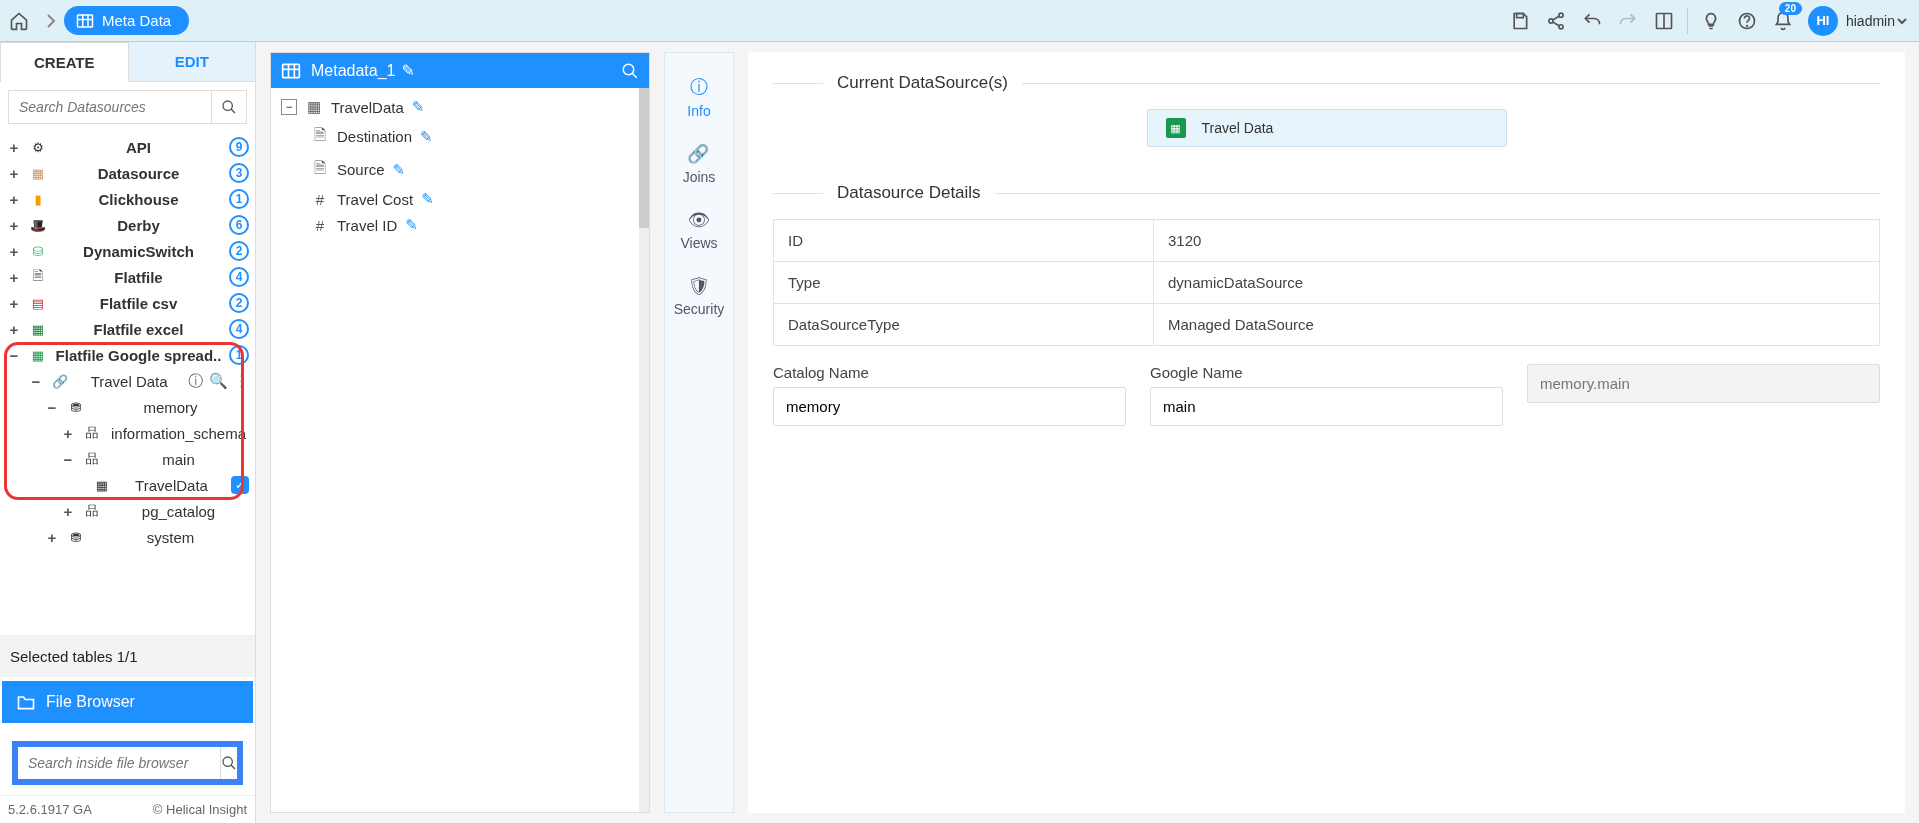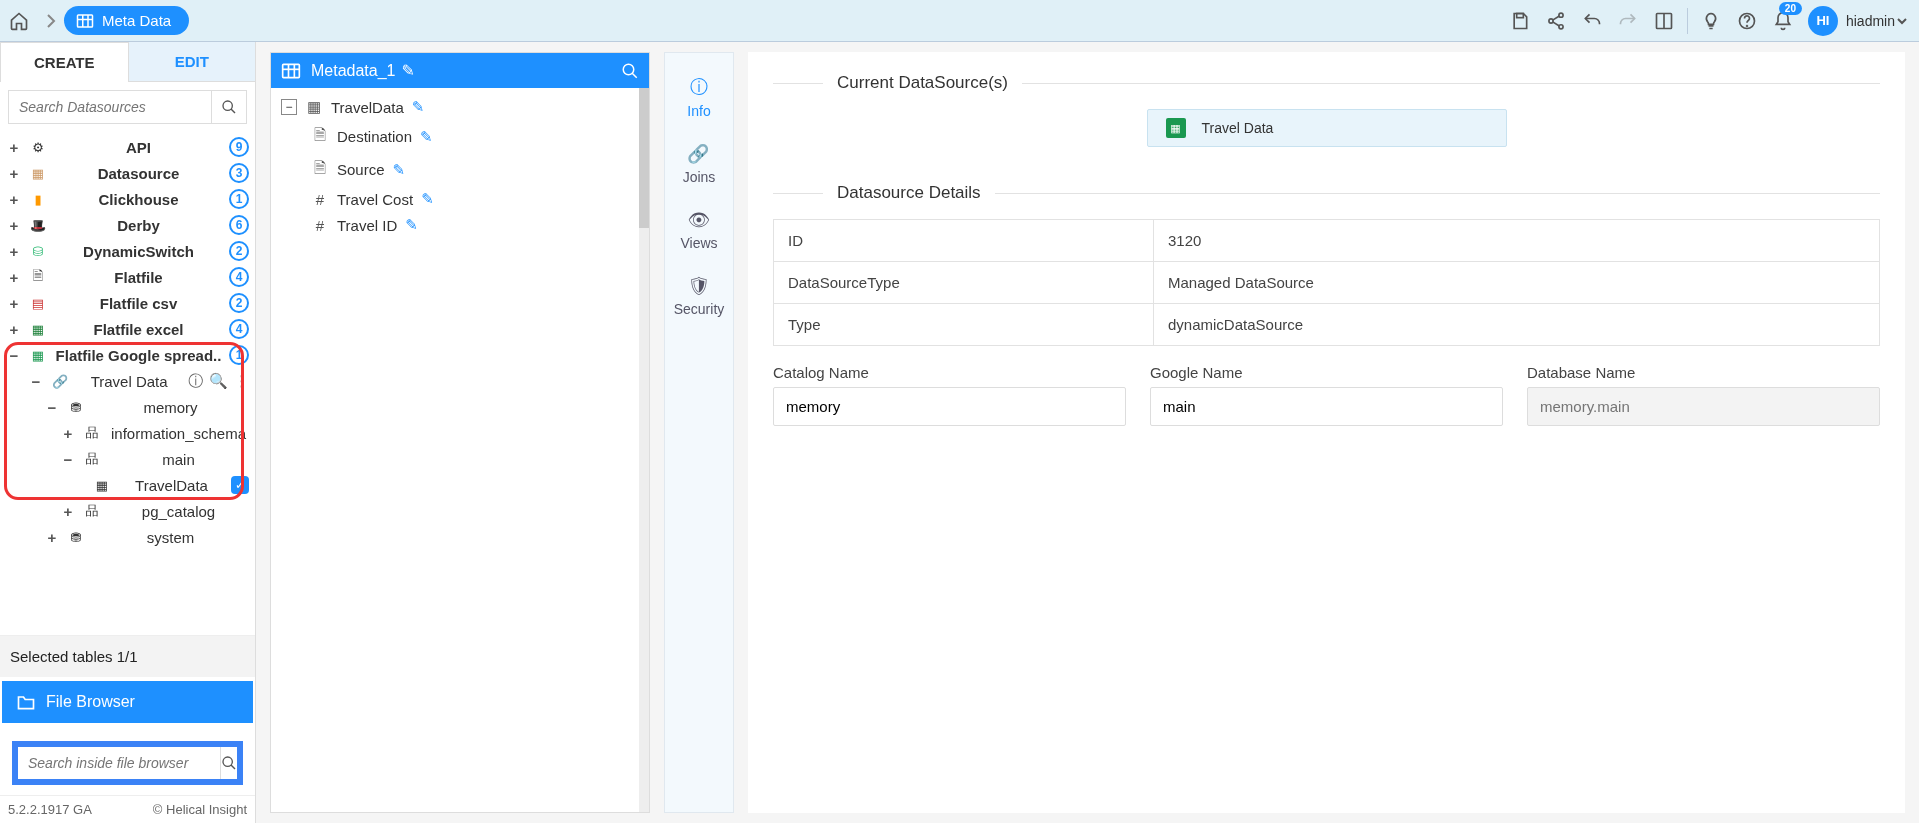--- a/index.html
+++ b/index.html
@@ -313,21 +313,21 @@
       <div class="fb-search">
         <input placeholder="Search inside file browser" style="">
         <div class="sbtn">
             <svg width="16" height="16" viewBox="0 0 24 24" fill="none" stroke="#555" stroke-width="2">
               <circle cx="10" cy="10" r="7"></circle>
               <line x1="15" y1="15" x2="21" y2="21"></line>
             </svg>
           </div>
       </div>
       <div class="footer-row">
-        <span>5.2.2.1917 GA</span>
+        <span>5.2.6.1917 GA</span>
         <span>© <span>Helical Insight</span></span>
       </div>
     </div>
 
     <div class="middle-col">
       <div class="mid-header">
         <svg width="20" height="18" viewBox="0 0 24 20" fill="none" stroke="#fff" stroke-width="2">
             <rect x="2" y="2" width="20" height="16" rx="1"></rect>
             <line x1="2" y1="8" x2="22" y2="8"></line>
             <line x1="9" y1="2" x2="9" y2="18"></line>
@@ -417,40 +417,39 @@
             <div class="fs-legend">Datasource Details</div>
             <div class="fs-line"></div>
           </div>
         <table class="kv-table">
           <tbody>
               <tr>
                 <td>ID</td>
                 <td>3120</td>
               </tr>
           <tr>
+                <td>Type</td>
+                <td>dynamicDataSource</td>
+              </tr>
+          <tr>
                 <td>DataSourceType</td>
                 <td>Managed DataSource</td>
-              </tr>
-          <tr>
-                <td>Type</td>
-                <td>dynamicDataSource</td>
               </tr>
         </tbody>
           </table>
         <div class="form-row">
           <div class="form-col">
             <label>Catalog Name</label>
             <input value="memory" style="">
           </div>
           <div class="form-col">
             <label>Google Name</label>
             <input value="main" style="">
           </div>
           <div class="form-col">
-            <label>Database Name</label>
             <input disabled="" placeholder="memory.main" style="">
           </div>
         </div>
       </div>
     </div>
 
   </div>
 </div>
 
 </body></html>

